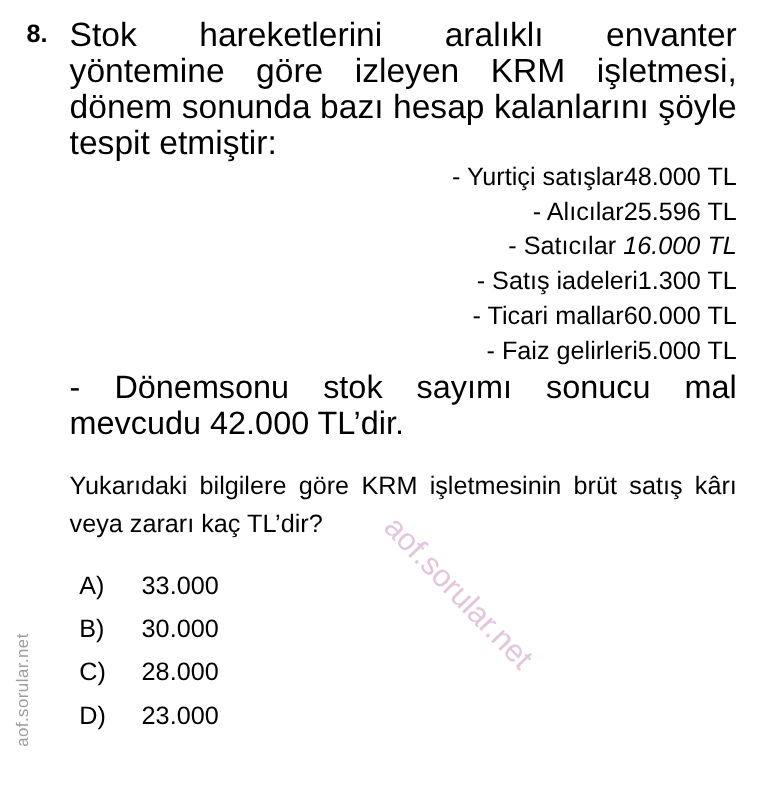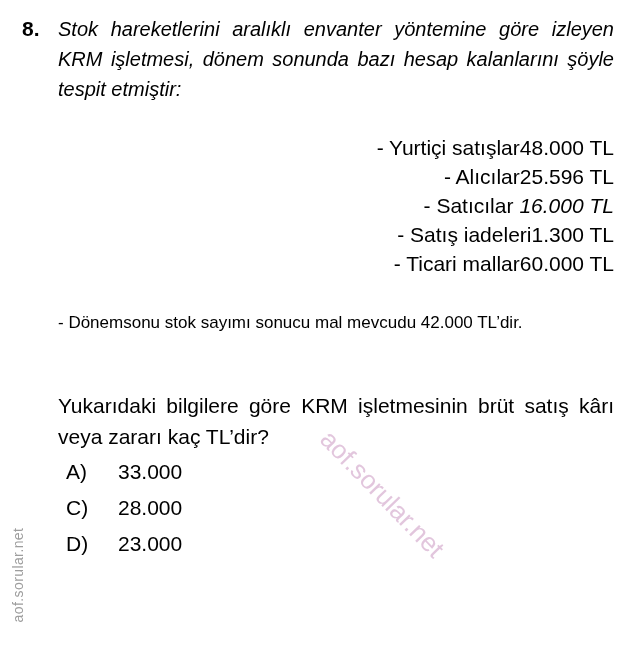--- a/index.html
+++ b/index.html
@@ -34,26 +34,25 @@
     left: 0;
     top: 0;
     width: 30px;
     font-size: 21px;
     font-weight: bold;
     line-height: 30px;
     text-align: left;
   }
   .q-text {
     margin-left: 36px;
-    font-size: 20px;
+    font-size: 28px;
     line-height: 30px;
     text-align: justify;
     text-align-last: left;
     text-justify: inter-word;
-    font-style: italic;
   }
 
   
   .balance-list {
     position: absolute;
     left: 58px;
     top: 133px;
     width: 556px;
     text-align: right;
   }
@@ -77,21 +76,21 @@
     padding-left: 6px;
     font-style: italic;
   }
 
   
   .closing-note {
     position: absolute;
     left: 58px;
     top: 308px;
     width: 556px;
-    font-size: 17px;
+    font-size: 27px;
     line-height: 30px;
     text-align: justify;
     text-align-last: left;
   }
 
   
   .prompt {
     position: absolute;
     left: 58px;
     top: 390px;
@@ -100,21 +99,21 @@
     font-weight: normal;
     line-height: 31px;
     text-align: justify;
     text-align-last: left;
   }
 
   
   .options {
     position: absolute;
     left: 66px;
-    top: 454px;
+    top: 471px;
     width: 400px;
   }
   .option-row {
     height: 36px;
     line-height: 36px;
     font-size: 21px;
     white-space: nowrap;
   }
   .option-letter {
     display: inline-block;
@@ -174,29 +173,35 @@
     </div>
     <div class="balance-row indent">
       <span class="balance-label">- Satıcılar</span><span class="balance-value">16.000 TL</span>
     </div>
     <div class="balance-row">
       <span class="balance-label">- Satış iadeleri</span><span class="balance-value">1.300 TL</span>
     </div>
     <div class="balance-row">
       <span class="balance-label">- Ticari mallar</span><span class="balance-value">60.000 TL</span>
     </div>
+    <div class="balance-row">
+      <span class="balance-label">- Faiz gelirleri</span><span class="balance-value">5.000 TL</span>
+    </div>
   </div>
 
   <div class="closing-note">- Dönemsonu stok sayımı sonucu mal mevcudu 42.000 TL’dir.</div>
 
   <div class="prompt">Yukarıdaki bilgilere göre KRM işletmesinin brüt satış kârı veya zararı kaç TL’dir?</div>
 
   <div class="options">
     <div class="option-row">
       <span class="option-letter">A)</span><span class="option-value">33.000</span>
+    </div>
+    <div class="option-row">
+      <span class="option-letter">B)</span><span class="option-value">30.000</span>
     </div>
     <div class="option-row">
       <span class="option-letter">C)</span><span class="option-value">28.000</span>
     </div>
     <div class="option-row">
       <span class="option-letter">D)</span><span class="option-value">23.000</span>
     </div>
   </div>
 
   <div class="watermark-side">aof.sorular.net</div>

